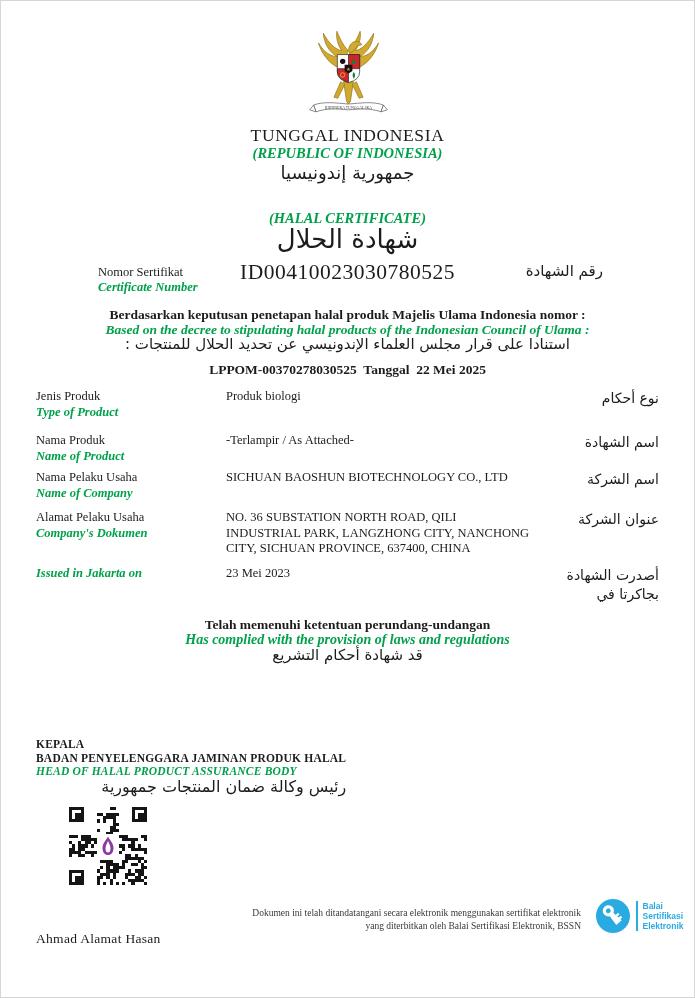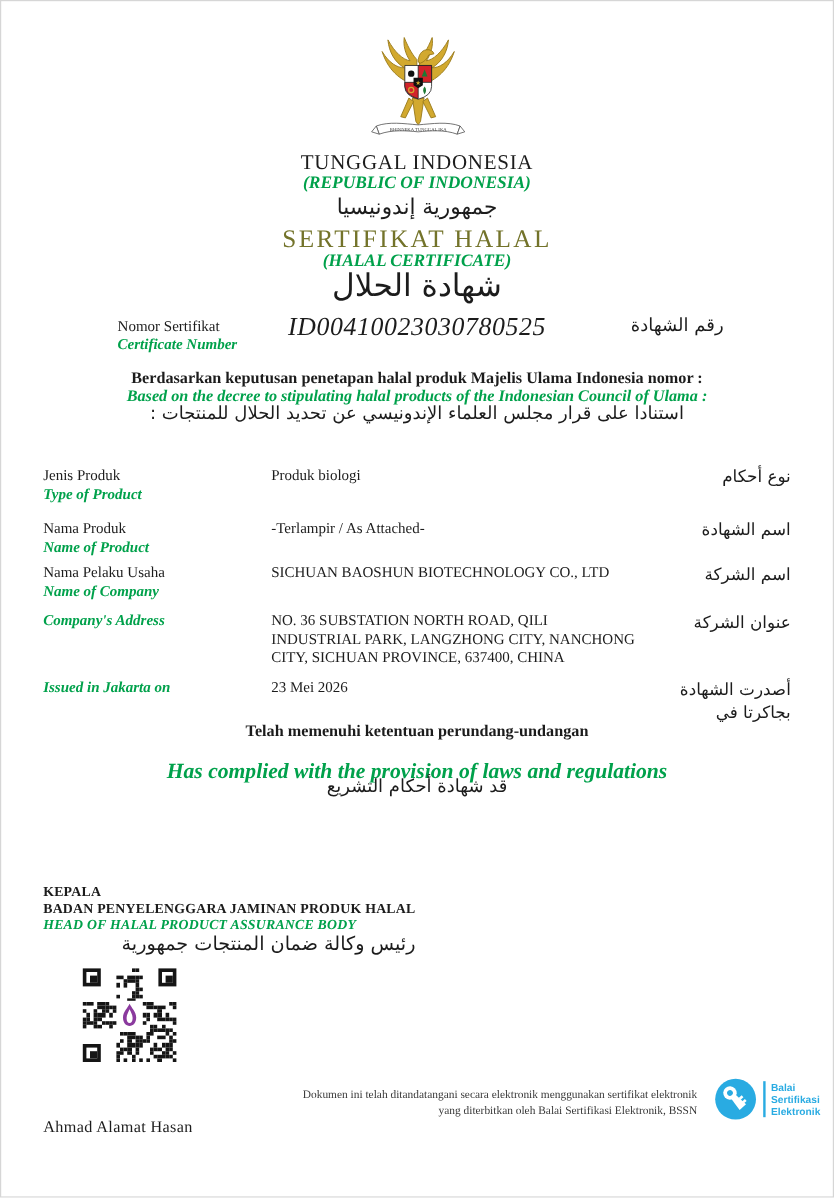--- a/index.html
+++ b/index.html
@@ -19,39 +19,39 @@
   .emblem{top:26px;left:299px;}
   .h-country{top:124px;font-size:17.5px;letter-spacing:.6px;}
   .h-country-en{top:144px;font-size:14.5px;}
   .h-country-ar{top:161px;font-size:18px;}
   .h-title{top:186px;font-size:21px;letter-spacing:2px;color:#73732a;}
   .h-title-en{top:209px;font-size:14.5px;}
   .h-title-ar{top:223px;font-size:26px;}
 
   
   .cn-label{top:264px;left:97px;font-size:12.5px;line-height:15px;}
-  .cn-value{top:259px;font-size:21.5px;letter-spacing:.5px;font-style:italic;}
+  .cn-value{top:259px;font-size:21.5px;letter-spacing:.5px;}
   .cn-ar{top:261px;right:91px;font-size:15px;}
 
   
   .d-id{top:306px;font-size:13.5px;}
   .d-en{top:321px;font-size:13.5px;}
   .d-ar{top:334px;font-size:15px;}
   .d-ref{top:361px;font-size:13.5px;font-weight:bold;}
 
   
   .frow{left:0;right:0;}
   .f-label{position:absolute;left:35px;width:180px;font-size:12.5px;line-height:15.5px;}
   .f-value{position:absolute;left:225px;width:305px;font-size:12.5px;line-height:15.5px;}
   .f-ar{position:absolute;right:35px;width:130px;font-size:14px;line-height:19px;text-align:right;}
   .r1{top:388px;} .r2{top:432px;} .r3{top:469px;} .r4{top:509px;} .r5{top:565px;}
 
   
-  .c-id{top:600px;font-size:13.5px;}
-  .c-en{top:631px;font-size:18px;}
+  .c-id{top:616px;font-size:13.5px;}
+  .c-en{top:631px;font-size:14px;}
   .c-ar{top:645px;font-size:15px;}
 
   
   .sig{top:737px;left:35px;font-size:11.5px;line-height:13.5px;letter-spacing:.2px;}
   .sig .l1,.sig .l2{font-weight:bold;}
   .sig .lar{font-size:16px;margin-left:28px;margin-top:1px;}
   .sig-name{top:930px;left:35px;font-size:13.5px;letter-spacing:.3px;}
 
   
   .qr{top:806px;left:68px;width:78px;height:78px;background:#fff;
@@ -109,34 +109,34 @@
       <path d="M28,160 C50,152 75,156 100,158 C125,156 150,152 172,160 L167,174 C145,166 120,168 100,170 C80,168 55,166 33,174 Z" fill="#fff" stroke="#555" stroke-width="1.4"></path>
       <path d="M28,160 L20,170 L33,174 Z" fill="#fff" stroke="#555" stroke-width="1.4"></path>
       <path d="M172,160 L180,170 L167,174 Z" fill="#fff" stroke="#555" stroke-width="1.4"></path>
       <text x="100" y="168" font-size="8" fill="#444" text-anchor="middle" font-family="Liberation Serif, serif">BHINNEKA TUNGGAL IKA</text>
     </g>
   </svg>
 
   <div class="abs ctr h-country">TUNGGAL INDONESIA</div>
   <div class="abs ctr h-country-en green-i">(REPUBLIC OF INDONESIA)</div>
   <div class="abs ctr h-country-ar ar">جمهورية إندونيسيا</div>
-  <div class="abs ctr h-title">SERTIFIKAT HALAL</div>
   <div class="abs ctr h-title-en green-i">(HALAL CERTIFICATE)</div>
   <div class="abs ctr h-title-ar ar">شهادة الحلال</div>
 
   <div class="abs cn-label">
     <div>Nomor Sertifikat</div>
     <div class="green-i">Certificate Number</div>
   </div>
   <div class="abs ctr cn-value">ID00410023030780525</div>
   <div class="abs cn-ar ar">رقم الشهادة</div>
 
   <div class="abs ctr d-id blk-b">Berdasarkan keputusan penetapan halal produk Majelis Ulama Indonesia nomor :</div>
   <div class="abs ctr d-en green-i">Based on the decree to stipulating halal products of the Indonesian Council of Ulama :</div>
   <div class="abs ctr d-ar ar">استنادا على قرار مجلس العلماء الإندونيسي عن تحديد الحلال للمنتجات :</div>
+  <div class="abs ctr d-ref pre">LPPOM-00370278030525  Tanggal  22 Mei 2025</div>
 
   <div class="abs frow r1">
     <div class="f-label">
       <div>Jenis Produk</div>
       <div class="green-i">Type of Product</div>
     </div>
     <div class="f-value">Produk biologi</div>
     <div class="f-ar ar">نوع أحكام</div>
   </div>
 
@@ -153,31 +153,32 @@
     <div class="f-label">
       <div>Nama Pelaku Usaha</div>
       <div class="green-i">Name of Company</div>
     </div>
     <div class="f-value">SICHUAN BAOSHUN BIOTECHNOLOGY CO., LTD</div>
     <div class="f-ar ar">اسم الشركة</div>
   </div>
 
   <div class="abs frow r4">
     <div class="f-label">
-      <div class="green-i">Company's Address</div>
+      <div>Alamat Pelaku Usaha</div>
+      <div class="green-i">Company's Dokumen</div>
     </div>
     <div class="f-value">NO. 36 SUBSTATION NORTH ROAD, QILI INDUSTRIAL PARK, LANGZHONG CITY, NANCHONG CITY, SICHUAN PROVINCE, 637400, CHINA</div>
     <div class="f-ar ar">عنوان الشركة</div>
   </div>
 
   <div class="abs frow r5">
     <div class="f-label">
       <div class="green-i">Issued in Jakarta on</div>
     </div>
-    <div class="f-value">23 Mei 2026</div>
+    <div class="f-value">23 Mei 2023</div>
     <div class="f-ar ar" style="width:112px">أصدرت الشهادة بجاكرتا في</div>
   </div>
 
   <div class="abs ctr c-id blk-b">Telah memenuhi ketentuan perundang-undangan</div>
   <div class="abs ctr c-en green-i">Has complied with the provision of laws and regulations</div>
   <div class="abs ctr c-ar ar">قد شهادة أحكام التشريع</div>
 
   <div class="abs sig">
     <div class="l1">KEPALA</div>
     <div class="l2">BADAN PENYELENGGARA JAMINAN PRODUK HALAL</div>

